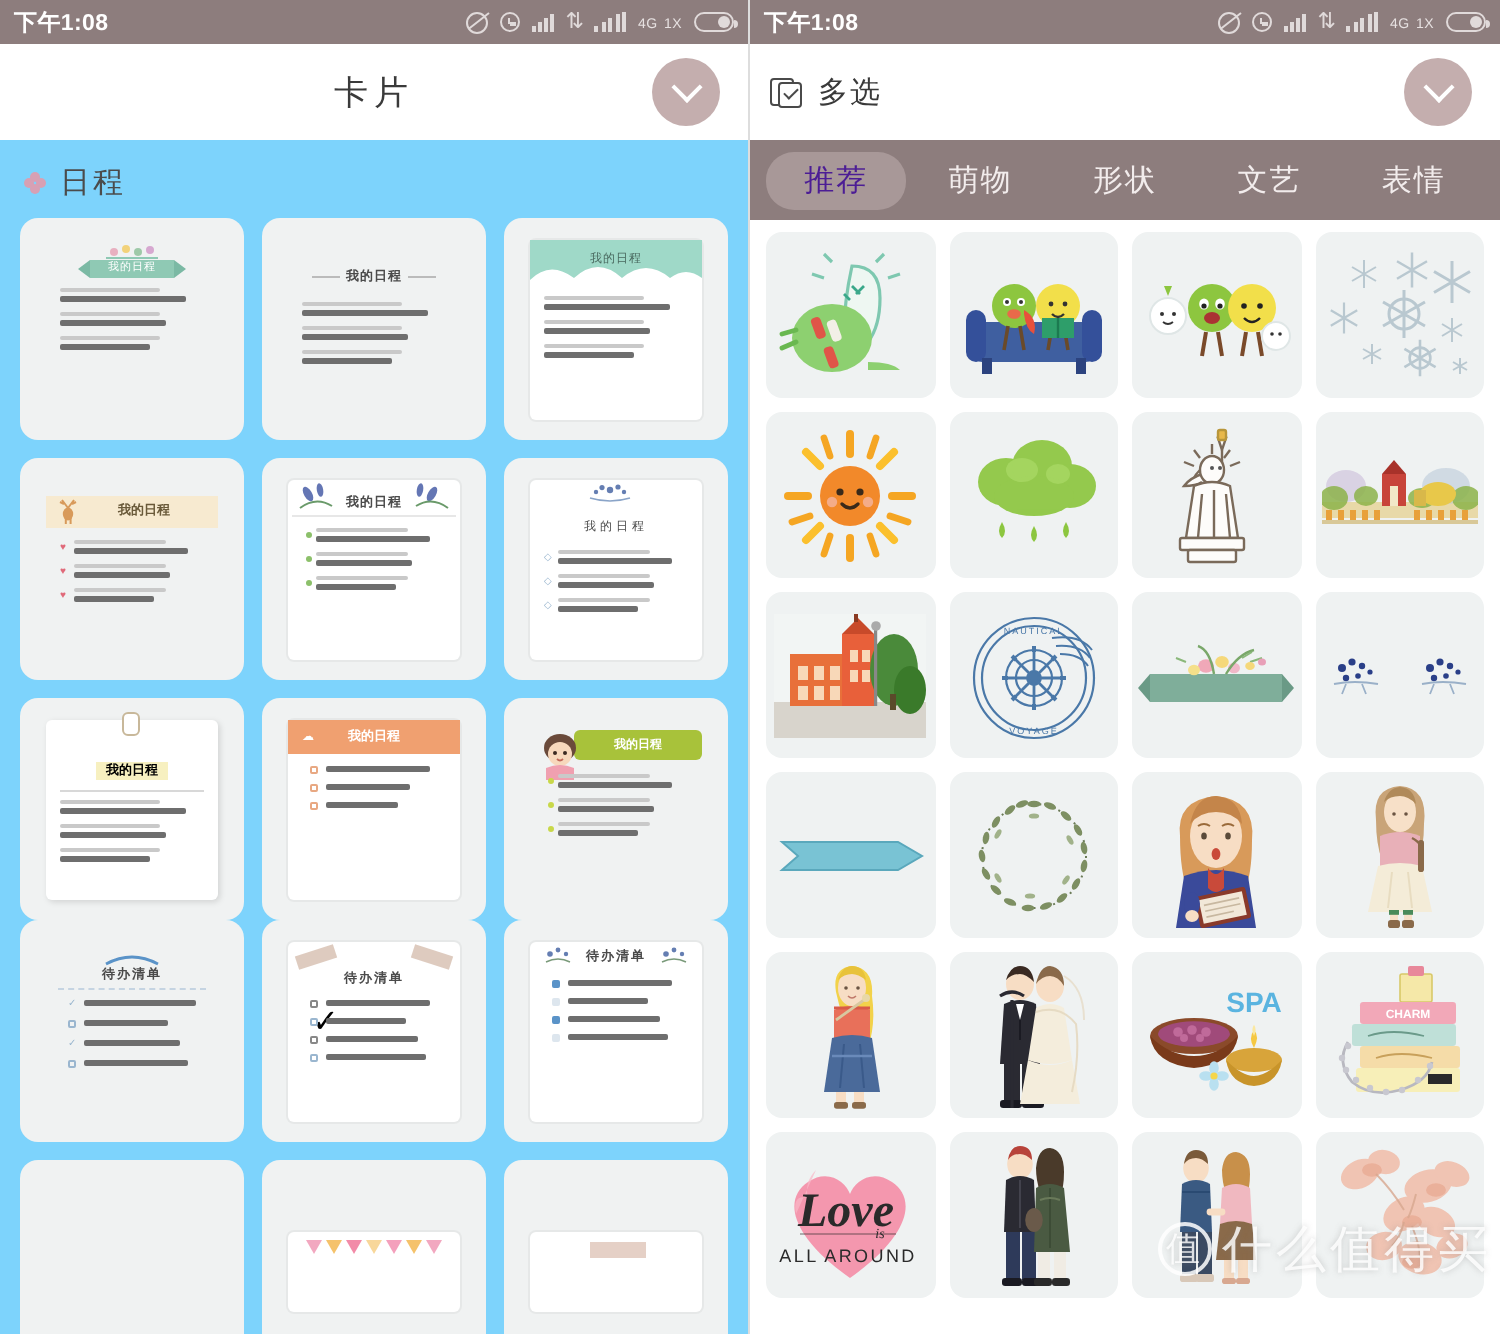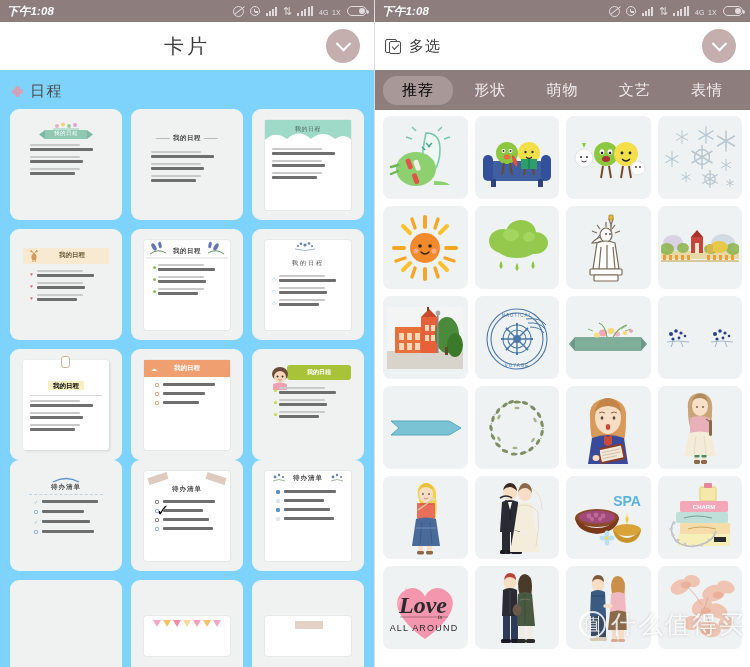--- a/index.html
+++ b/index.html
@@ -12,21 +12,21 @@
   .screen { display: flex; width: 750px; height: 667px; position: relative; }
   .panel { width: 375px; height: 667px; position: relative; overflow: hidden; background:#fff; }
   .panel.left { border-right: 1px solid #ddd; }
 
   
   .statusbar {
     height: 22px; background: #8d7d7d; color: #fff;
     display: flex; align-items: center; padding: 0 7px;
     font-size: 11px; letter-spacing: .2px;
   }
-  .sb-time { font-size: 11.5px; font-weight: 600; font-style: italic; }
+  .sb-time { font-size: 11.5px; font-weight: 600; }
   .sb-spacer { flex: 1; }
   .sb-icons { display: flex; align-items: center; gap: 6px; }
   .sb-ico { display: inline-block; opacity: .92; }
   .ico-mute { width: 11px; height: 11px; border: 1.4px solid #e8e2e2; border-radius: 50%; position: relative; }
   .ico-mute::after { content:""; position:absolute; left:-1px; top:3.6px; width:13px; height:1.4px; background:#e8e2e2; transform: rotate(-38deg); }
   .ico-alarm { width: 10px; height: 10px; border: 1.4px solid #e8e2e2; border-radius: 50%; position: relative; }
   .ico-alarm::before { content:""; position:absolute; left:3.5px; top:1.6px; width:1.2px; height:3.6px; background:#e8e2e2; }
   .ico-alarm::after { content:""; position:absolute; left:4.2px; top:4.4px; width:2.6px; height:1.2px; background:#e8e2e2; }
   .bars { display: flex; align-items: flex-end; gap: 1px; height: 10px; }
   .bars i { width: 2px; background: #e8e2e2; display:block; }
@@ -39,38 +39,38 @@
   .dotbars i:nth-child(3){height:7px}.dotbars i:nth-child(4){height:9px}.dotbars i:nth-child(5){height:10px}
   .net-label { font-size: 7px; line-height: 7px; text-align:center; color:#efeaea; }
   .battery { width: 20px; height: 10px; border: 1.3px solid #e8e2e2; border-radius: 5px; position: relative; display:flex; align-items:center; }
   .battery::after { content:""; position:absolute; right:-3px; top:3px; width:2px; height:4px; background:#e8e2e2; border-radius:0 2px 2px 0; }
   .battery i { display:block; width: 6px; height: 6px; background:#e8e2e2; border-radius:3px; margin-left:11px; }
 
   
   .header { height: 48px; display:flex; align-items:center; position:relative; background:#fff; padding: 0 10px; }
   .header .title {
     position:absolute; left:0; right:0; text-align:center;
-    font-size: 20px; color:#3a3a3a; letter-spacing: 3px; pointer-events:none;
+    font-size: 17px; color:#3a3a3a; letter-spacing: 3px; pointer-events:none;
   }
   .multi-select { display:flex; align-items:center; gap:7px; z-index:2; }
   .ms-icon { width:17px; height:17px; position:relative; }
   .ms-icon .bk { position:absolute; left:0; top:1px; width:12px; height:14px; border:1.6px solid #4a4a4a; border-radius:2px; }
   .ms-icon .fr { position:absolute; left:4px; top:3px; width:12px; height:13px; border:1.6px solid #4a4a4a; border-radius:2px; background:#fff; }
   .ms-icon .ck { position:absolute; left:6.5px; top:6px; width:7px; height:4px; border-left:1.6px solid #4a4a4a; border-bottom:1.6px solid #4a4a4a; transform: rotate(-45deg); }
   .ms-label { font-size: 15px; color:#3a3a3a; letter-spacing:1px; }
   .collapse-btn {
     position:absolute; right: 14px; top:7px; width:34px; height:34px; border-radius:50%;
     background:#c4aeae; display:flex; align-items:center; justify-content:center; z-index:2;
   }
   .chev { width:11px; height:11px; border-right:2px solid #fff; border-bottom:2px solid #fff; transform: rotate(45deg) translate(-2px,-2px); }
 
   
   .tabbar { height: 40px; background:#8d7d7d; display:flex; align-items:center; padding: 0 8px; gap:2px; }
   .tab { flex:1; text-align:center; color:#f2ecec; font-size:15px; letter-spacing:1px; padding:5px 0; border-radius:14px; }
-  .tab.active { background:#a89898; color:#000000; }
+  .tab.active { background:#a89898; color:#4c1d95; }
 
   
   .left-body { height: calc(667px - 22px - 48px); overflow:hidden; background:#7dd3fc; padding: 0 0 0 0; }
   .section-head { display:flex; align-items:center; gap:7px; padding: 12px 0 8px 12px; }
   .flower { width:11px; height:11px; position:relative; }
   .flower i { position:absolute; width:5px; height:5px; background:#d7a0b4; border-radius:50%; }
   .flower i:nth-child(1){left:3px; top:0}
   .flower i:nth-child(2){left:0; top:3px}
   .flower i:nth-child(3){left:6px; top:3px}
   .flower i:nth-child(4){left:3px; top:6px}
@@ -620,22 +620,22 @@
         </span>
         <span class="ms-label">多选</span>
       </div>
       <div class="collapse-btn">
         <span class="chev"></span>
       </div>
     </div>
 
     <div class="tabbar">
       <div class="tab active">推荐</div>
+      <div class="tab">萌物</div>
       <div class="tab">形状</div>
-      <div class="tab">萌物</div>
       <div class="tab">文艺</div>
       <div class="tab">表情</div>
     </div>
 
     <div class="sticker-body">
       <div class="sticker-grid">
 
         <div class="sticker">
           <svg width="74" height="70" viewBox="0 0 74 70">
             <path d="M38 10 Q52 10 52 26 Q52 40 46 48 Q42 54 38 54 Q34 54 34 44 Q34 28 38 10 Z" fill="#eef7f2" stroke="#7ec8b0" stroke-width="1.6"></path>

